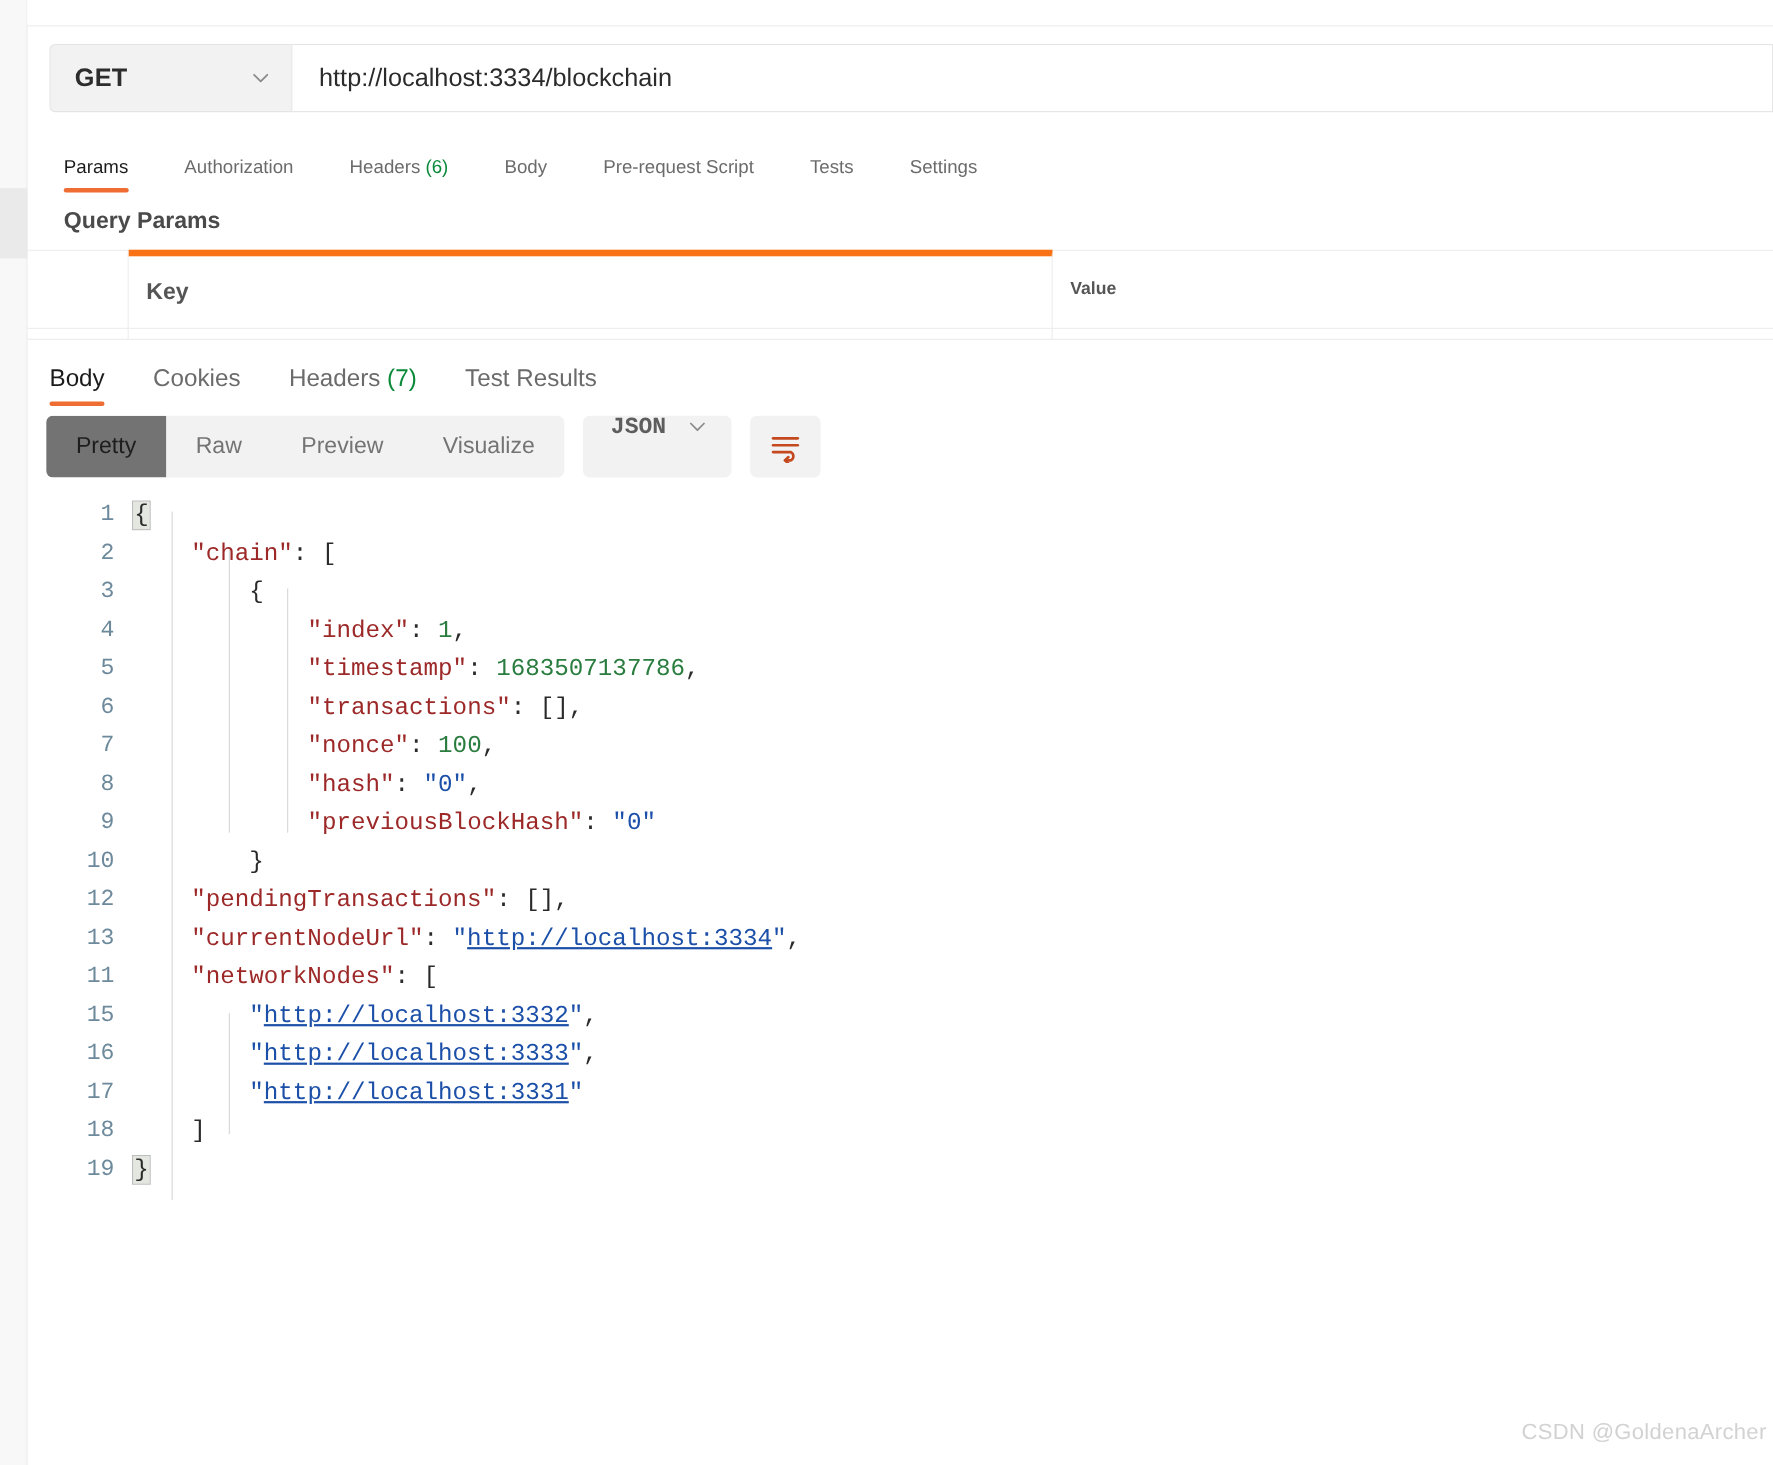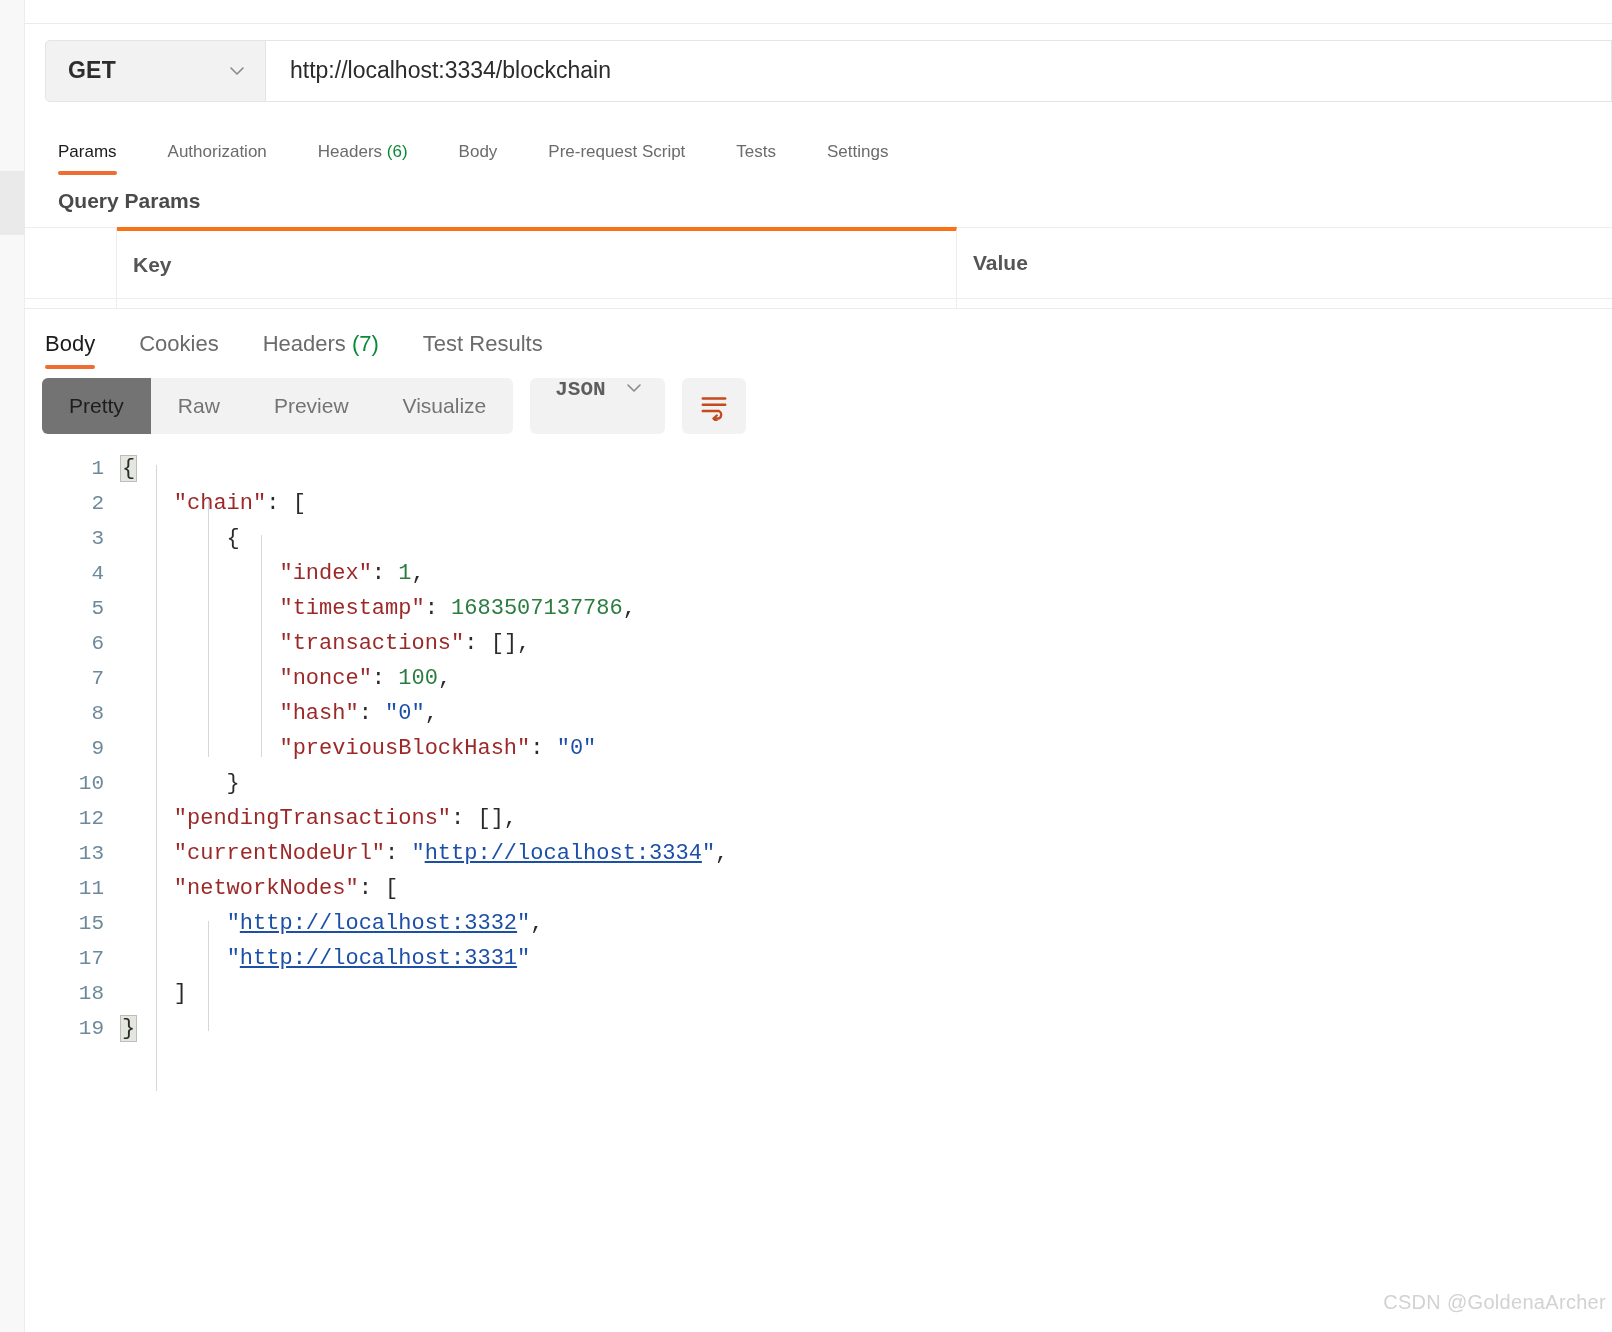--- a/index.html
+++ b/index.html
@@ -77,28 +77,28 @@
     padding-left: 33px; font-size: 21px; font-weight: 700; color: #4a4a4a;
   }
 
   
   .params-table { width: 100%; }
   .pt-row { display: flex; height: 71px; }
   .pt-check {
     width: 92px; border-right: 1px solid #ededed; border-top: 1px solid #ededed;
   }
   .pt-key {
-    width: 840px; border-right: 1px solid #ededed; border-top: 4px solid #f97316;
+    width: 840px; border-right: 1px solid #ededed; border-top: 6px solid #f97316;
     display:flex; align-items:center; padding-left: 16px;
     font-size: 21px; font-weight: 700; color: #555;
   }
   .pt-val {
     flex:1; border-top: 1px solid #ededed;
     display:flex; align-items:center; padding-left: 16px;
-    font-size: 21px; font-weight: 700; color: #555;
+    font-size: 16px; font-weight: 700; color: #555;
   }
   .pt-row-empty { display:flex; height: 10px; }
   .pt-row-empty .pt-check, .pt-row-empty .pt-key { border-top: 1px solid #ededed; }
   .pt-row-empty .pt-val { border-top: 1px solid #ededed; }
 
   
   .resp-tabs {
     height: 60px; display:flex; align-items: flex-end; padding-left: 20px;
   }
   .resp-tab {
@@ -338,20 +338,24 @@
           </div>
           <div class="code-line">
             <div class="ln">11</div>
             <div class="code-text"><span class="tok-punct">    </span><span class="tok-key">"networkNodes"</span><span class="tok-punct">: [</span></div>
           </div>
           <div class="code-line">
             <div class="ln">15</div>
             <div class="code-text"><span class="tok-punct">        </span><span class="tok-str">"</span><span class="tok-link">http://localhost:3332</span><span class="tok-str">"</span><span class="tok-punct">,</span></div>
           </div>
           <div class="code-line">
+            <div class="ln">16</div>
+            <div class="code-text"><span class="tok-punct">        </span><span class="tok-str">"</span><span class="tok-link">http://localhost:3333</span><span class="tok-str">"</span><span class="tok-punct">,</span></div>
+          </div>
+          <div class="code-line">
             <div class="ln">17</div>
             <div class="code-text"><span class="tok-punct">        </span><span class="tok-str">"</span><span class="tok-link">http://localhost:3331</span><span class="tok-str">"</span></div>
           </div>
           <div class="code-line">
             <div class="ln">18</div>
             <div class="code-text"><span class="tok-punct">    ]</span></div>
           </div>
           <div class="code-line">
             <div class="ln">19</div>
             <div class="code-text"><span class="tok-punct brace-hl">}</span></div>

